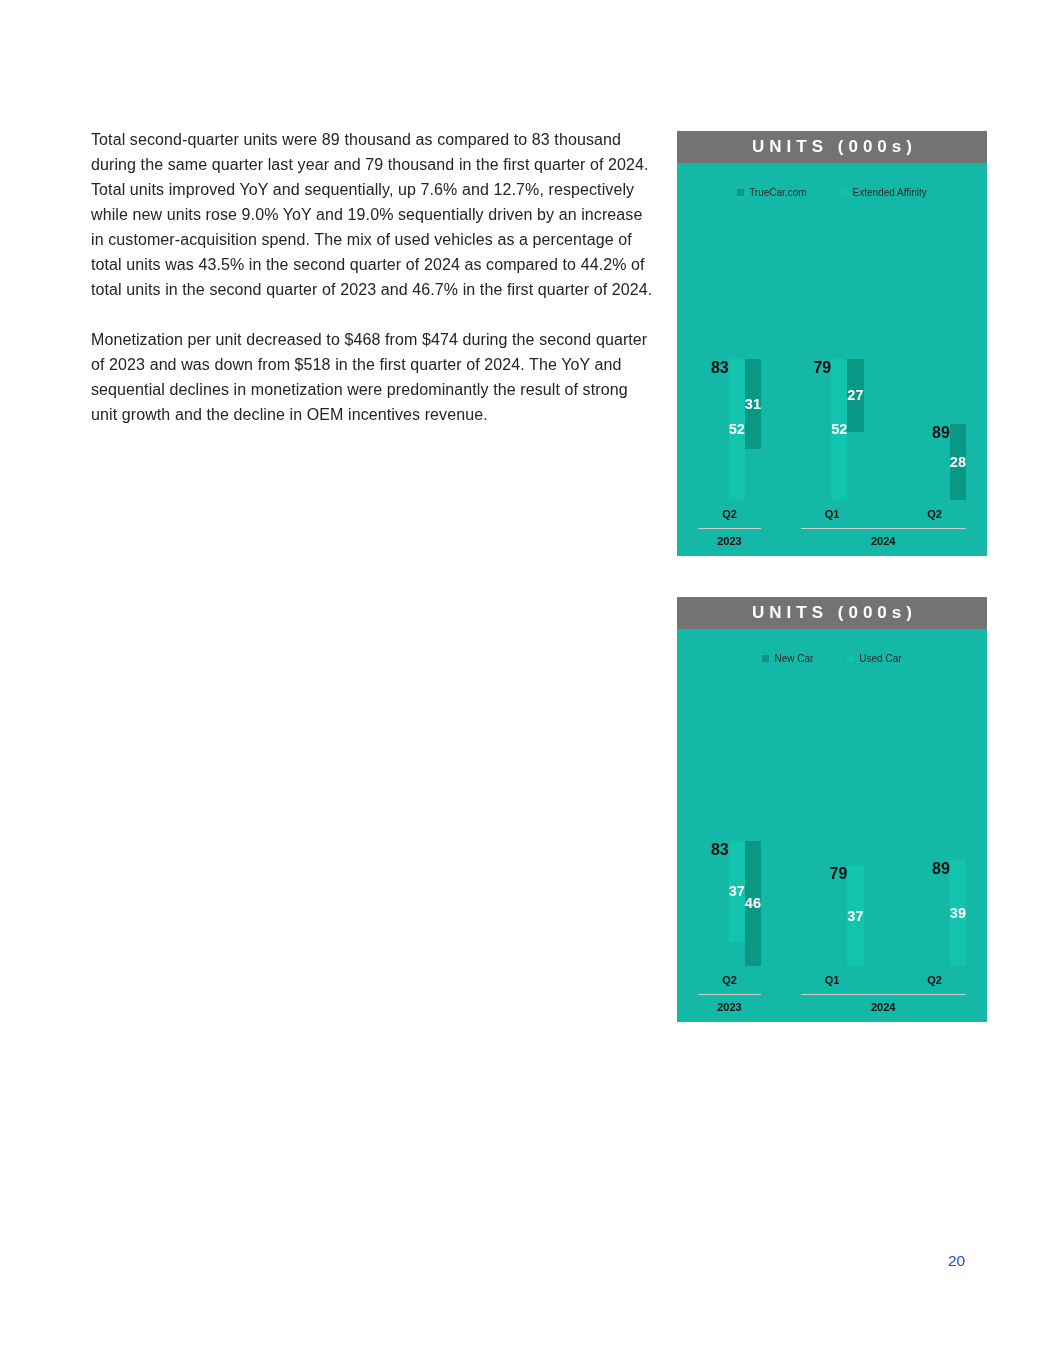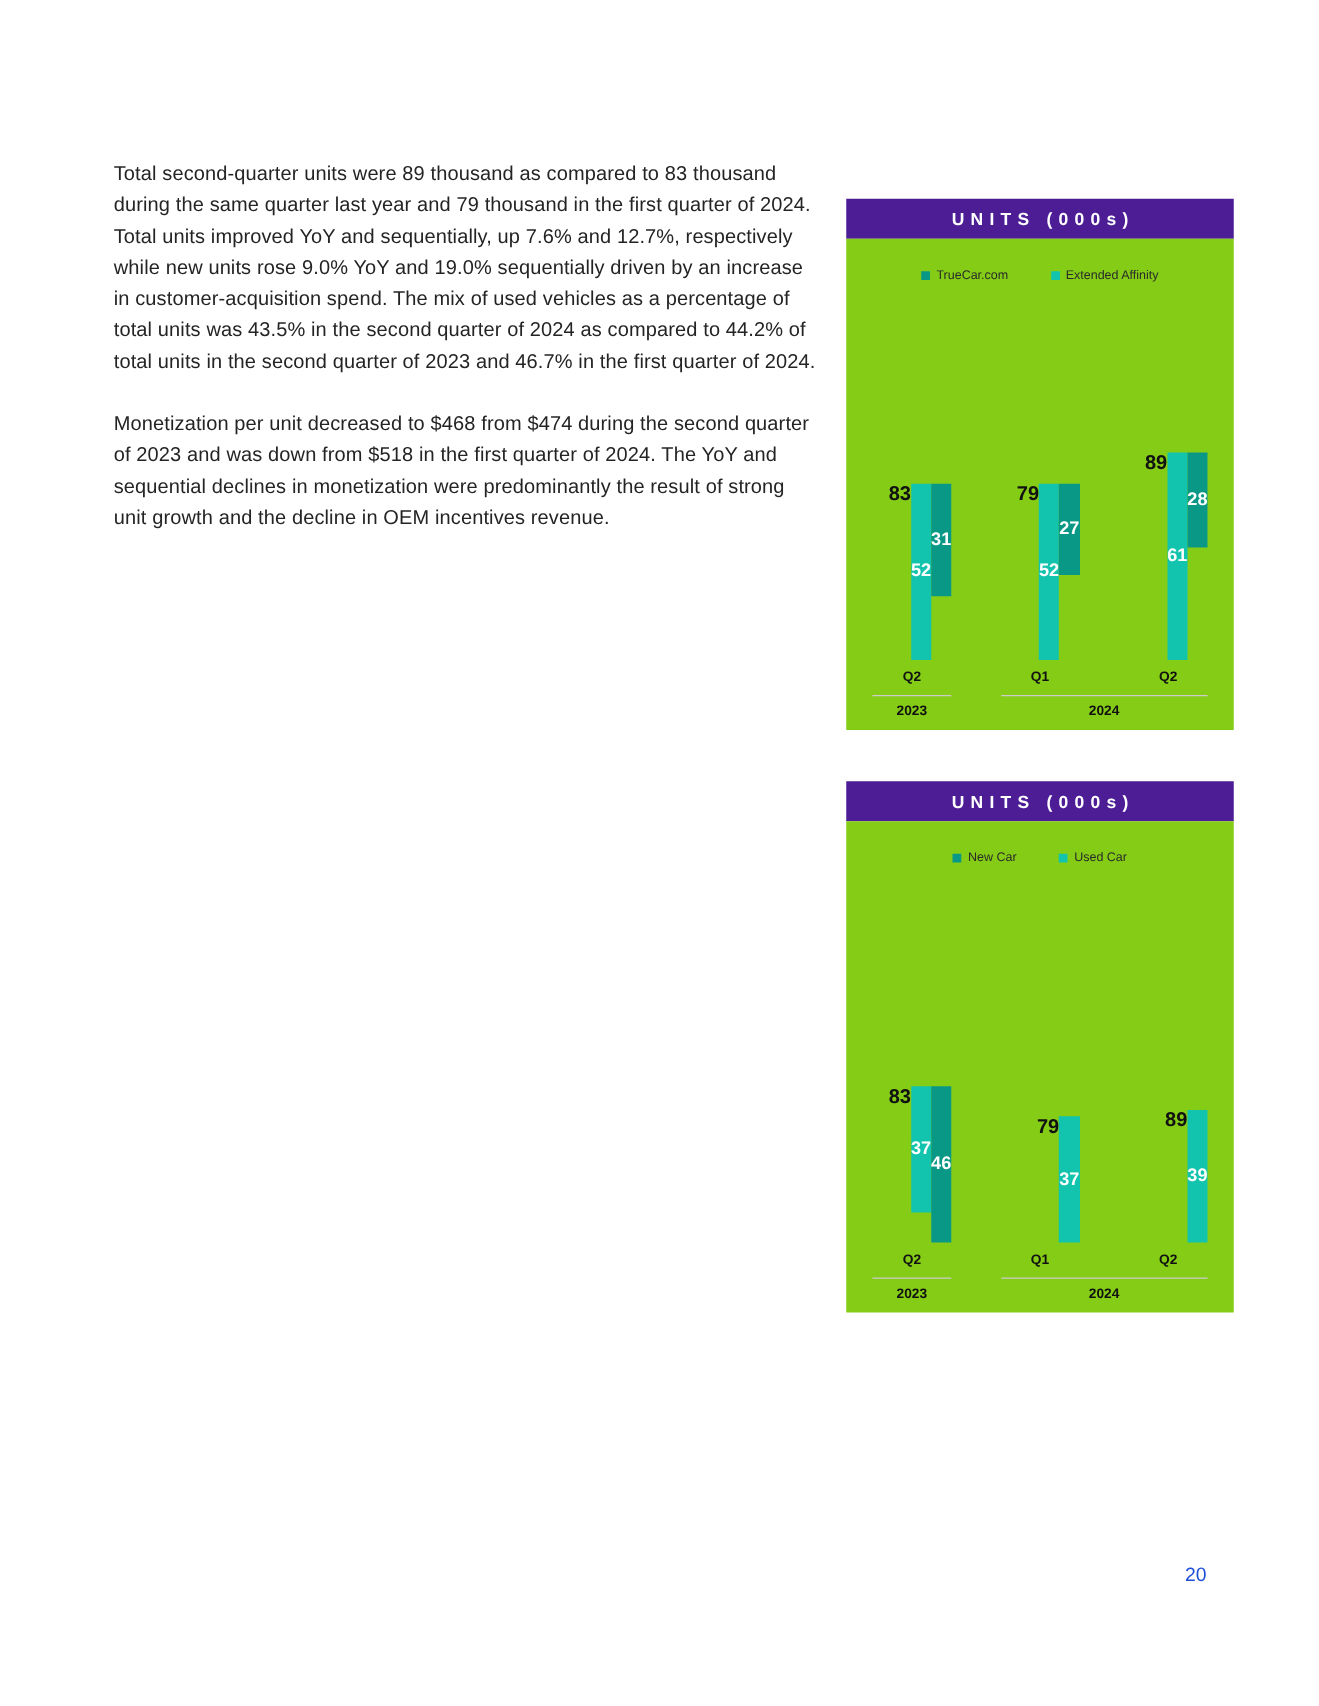--- a/index.html
+++ b/index.html
@@ -28,32 +28,31 @@
   
   .chart-panel {
     position: absolute;
     left: 677px; width: 310px;
   }
   .chart-panel.first  { top: 131px; }
   .chart-panel.second { top: 597px; }
 
   .chart-header {
     height: 32px;
-    background: #4c1d95;
+    background: #737373;
     color: #ffffff;
     display: flex; align-items: center; justify-content: center;
-    font-size: 14px; font-weight: bold;
+    font-size: 17px; font-weight: bold;
     letter-spacing: 5px;
     text-indent: 5px; 
-    margin-top: 28px;
   }
   .chart-body {
     position: relative;
     height: 393px;
-    background: #84cc16;
+    background: #14b8a6;
   }
 
   .legend {
     position: absolute;
     left: 0; right: 0; top: 24px;
     display: flex; justify-content: center; gap: 34px;
   }
   .legend-item { display: flex; align-items: center; gap: 5px; }
   .legend-swatch { width: 7px; height: 7px; display: inline-block; }
   .legend-label { font-size: 10px; color: #2a2a2a; }
@@ -134,21 +133,20 @@
           <div class="bar-seg" style="height: 141.4px; background: rgb(18, 196, 174);">52</div>
           <div class="bar-seg" style="height: 90px; background: rgb(10, 152, 134);">31</div>
         </div>
         <div class="bar-group" style="left: 123.5px;">
           <div class="bar-total">79</div>
           <div class="bar-seg" style="height: 141.4px; background: rgb(18, 196, 174);">52</div>
           <div class="bar-seg" style="height: 73.4px; background: rgb(10, 152, 134);">27</div>
         </div>
         <div class="bar-group" style="left: 226px;">
           <div class="bar-total">89</div>
-          <div class="bar-seg" style="height: 165.9px; background: rgb(18, 196, 174);">61</div>
           <div class="bar-seg" style="height: 76.2px; background: rgb(10, 152, 134);">28</div>
         </div>
       </div>
   <div class="cat-label" style="left: 21px;">Q2</div>
       <div class="cat-label" style="left: 123.5px;">Q1</div>
       <div class="cat-label" style="left: 226px;">Q2</div>
       <div class="year-line" style="left: 21px; width: 63px;"></div>
       <div class="year-label" style="left: 21px; width: 63px;">2023</div>
       <div class="year-line" style="left: 123.5px; width: 165.5px;"></div>
       <div class="year-label" style="left: 123.5px; width: 165.5px;">2024</div>

